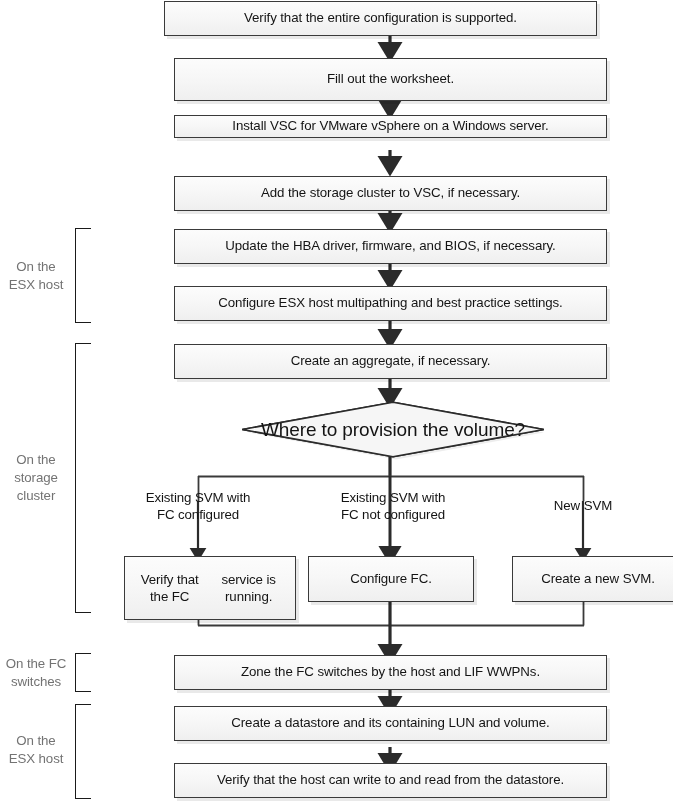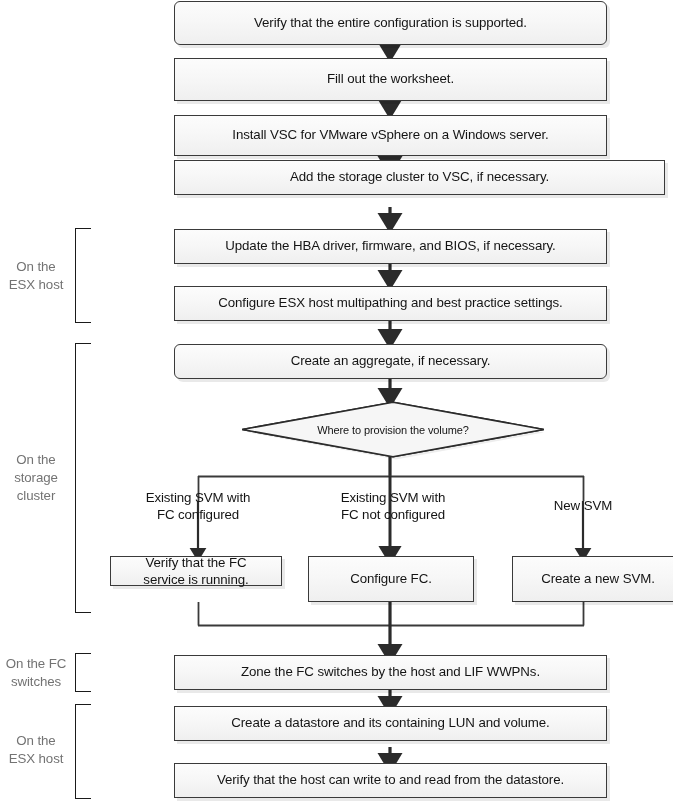--- a/index.html
+++ b/index.html
@@ -46,21 +46,21 @@
     justify-content: center;
   }
   .diamond-wrap svg {
     position: absolute;
     left: 0; top: 0;
     overflow: visible;
   }
   .diamond-label {
     position: relative;
     z-index: 2;
-    font-size: 11px;
+    font-size: 19px;
     color: #141414;
     text-align: center;
     letter-spacing: -0.1px;
   }
 
   
   .conn {
     position: absolute;
     left: 0; top: 0;
     width: 673px;
@@ -140,45 +140,45 @@
       <line x1="198" y1="625.5" x2="584" y2="625.5"></line>
     </g>
     <line x1="390" y1="602" x2="390" y2="655" stroke="#2b2b2b" stroke-width="3.2" marker-end="url(#arrowhead)"></line>
 
     <g stroke="#2b2b2b" stroke-width="3.2" fill="none" marker-end="url(#arrowhead)">
       <line x1="390" y1="690" x2="390" y2="707"></line>
       <line x1="390" y1="747" x2="390" y2="764"></line>
     </g>
   </svg>
 
-  <div class="node" style="left:174px; top:1px; width:433px; height:44px;border-radius:6px;">
+  <div class="node" style="left:164px; top:1px; width:433px; height:35px;">
     <span>Verify that the entire configuration is supported.</span>
   </div>
 
   <div class="node" style="left:174px; top:58px; width:433px; height:43px;">
     <span>Fill out the worksheet.</span>
   </div>
 
-  <div class="node" style="left:174px; top:115px; width:433px; height:41px;">
+  <div class="node" style="left:174px; top:115px; width:433px; height:23px;">
     <span>Install VSC for VMware vSphere on a Windows server.</span>
   </div>
 
-  <div class="node" style="left:174px; top:160px; width:491px; height:35px;">
+  <div class="node" style="left:174px; top:176px; width:433px; height:35px;">
     <span>Add the storage cluster to VSC, if necessary.</span>
   </div>
 
   <div class="node" style="left:174px; top:229px; width:433px; height:35px;">
     <span>Update the HBA driver, firmware, and BIOS, if necessary.</span>
   </div>
 
   <div class="node" style="left:174px; top:286px; width:433px; height:35px;">
     <span>Configure ESX host multipathing and best practice settings.</span>
   </div>
 
-  <div class="node" style="left:174px; top:344px; width:433px; height:35px;border-radius:6px;">
+  <div class="node" style="left:174px; top:344px; width:433px; height:35px;">
     <span>Create an aggregate, if necessary.</span>
   </div>
 
   <div class="diamond-wrap" style="left:241px; top:401px; width:304px; height:57px;">
     <svg width="304" height="57" viewBox="0 0 304 57">
       <polygon points="152,1.2 302.8,28.5 152,55.8 1.2,28.5" fill="#f4f4f4" stroke="#2b2b2b" stroke-width="1.6"></polygon>
       <polygon points="155,5 303,31.5 155,58.5 7,31.5" fill="rgba(0,0,0,0.07)" stroke="none" style="mix-blend-mode:multiply;"></polygon>
       <polygon points="152,1.2 302.8,28.5 152,55.8 1.2,28.5" fill="#f6f6f6" stroke="#2b2b2b" stroke-width="1.6"></polygon>
     </svg>
     <span class="diamond-label">Where to provision the volume?</span>
@@ -191,21 +191,21 @@
 
   <div class="branch-label" style="left:320px; top:490px; width:146px;">
     <div>Existing SVM with</div>
     <div>FC not configured</div>
   </div>
 
   <div class="branch-label" style="left:523px; top:498px; width:120px;">
     <div>New SVM</div>
   </div>
 
-  <div class="node two-line" style="left:110px; top:556px; width:172px; height:30px; flex-direction:column;">
+  <div class="node two-line" style="left:124px; top:556px; width:172px; height:64px; flex-direction:row;">
     <span>Verify that the FC</span>
     <span>service is running.</span>
   </div>
 
   <div class="node" style="left:308px; top:556px; width:166px; height:46px;">
     <span>Configure FC.</span>
   </div>
 
   <div class="node" style="left:497px; top:556px; width:172px; height:46px;margin-left:15px;">
     <span>Create a new SVM.</span>

